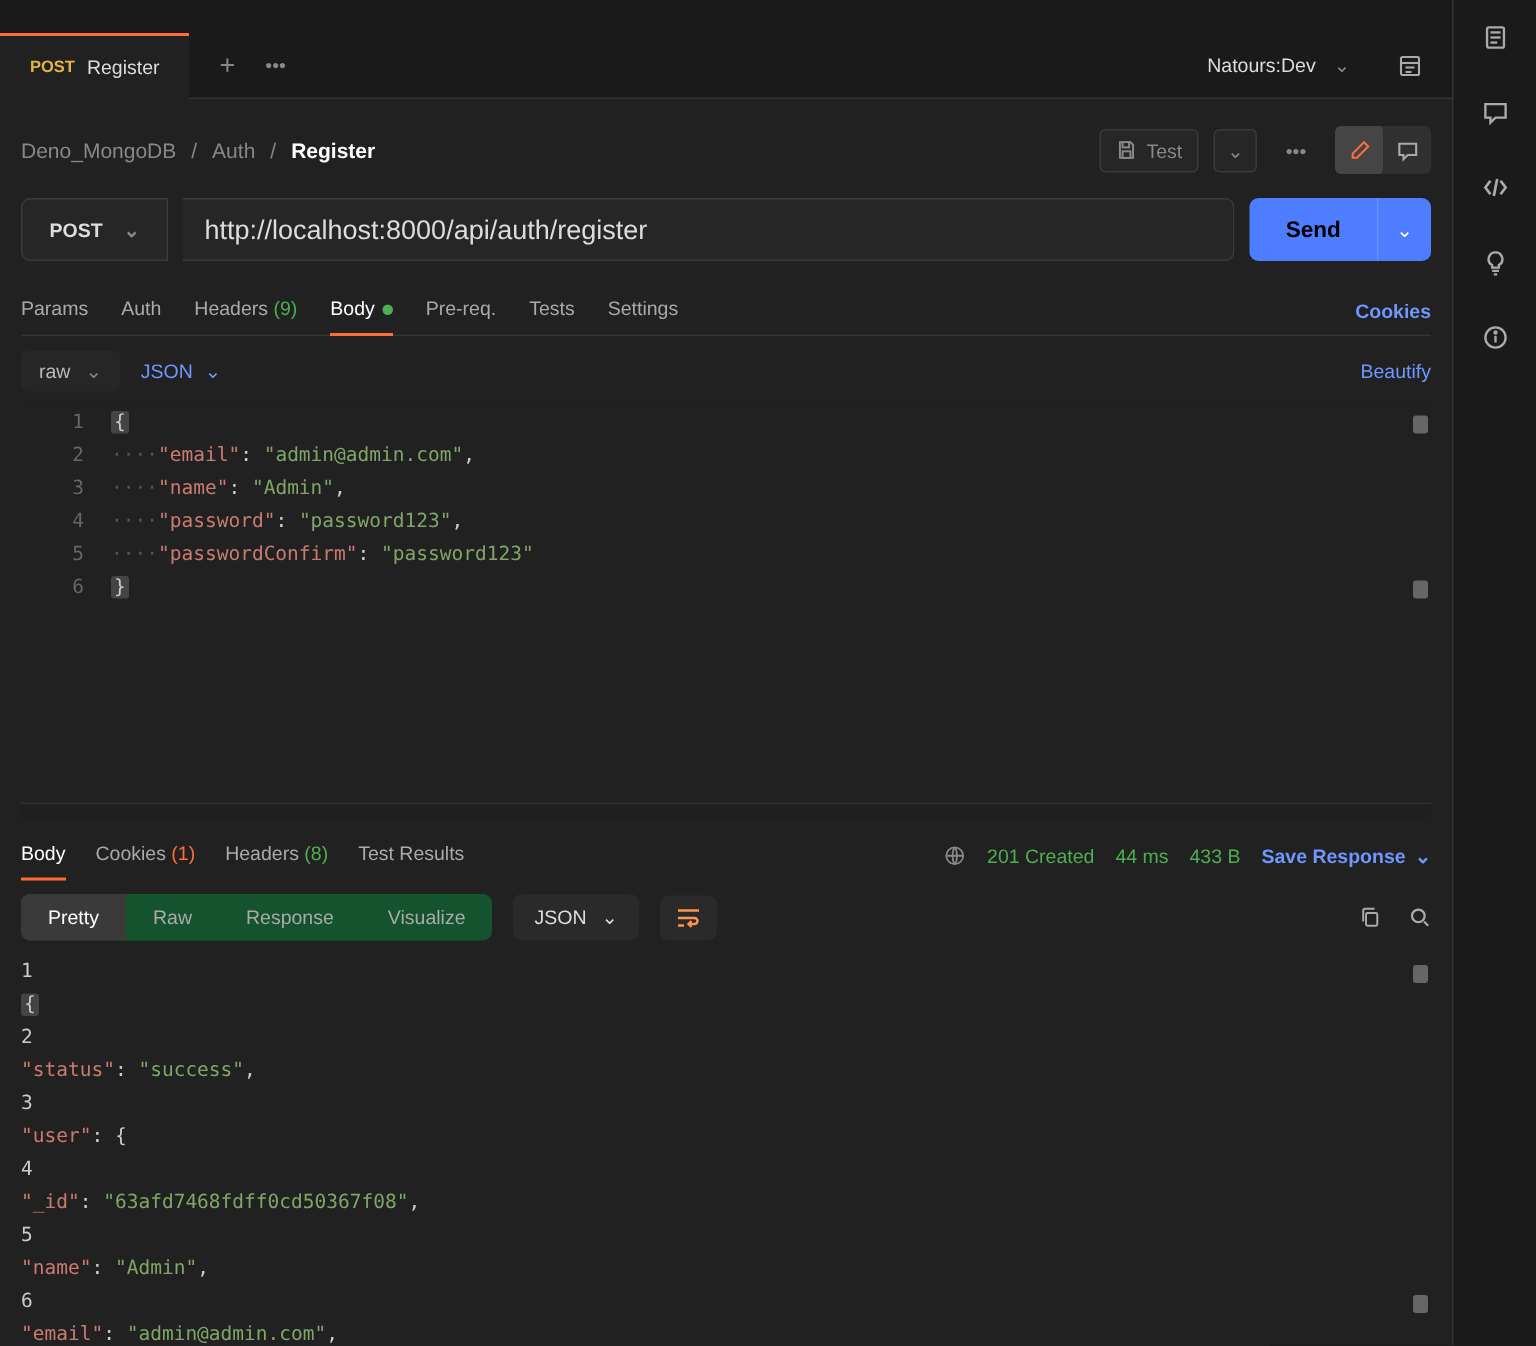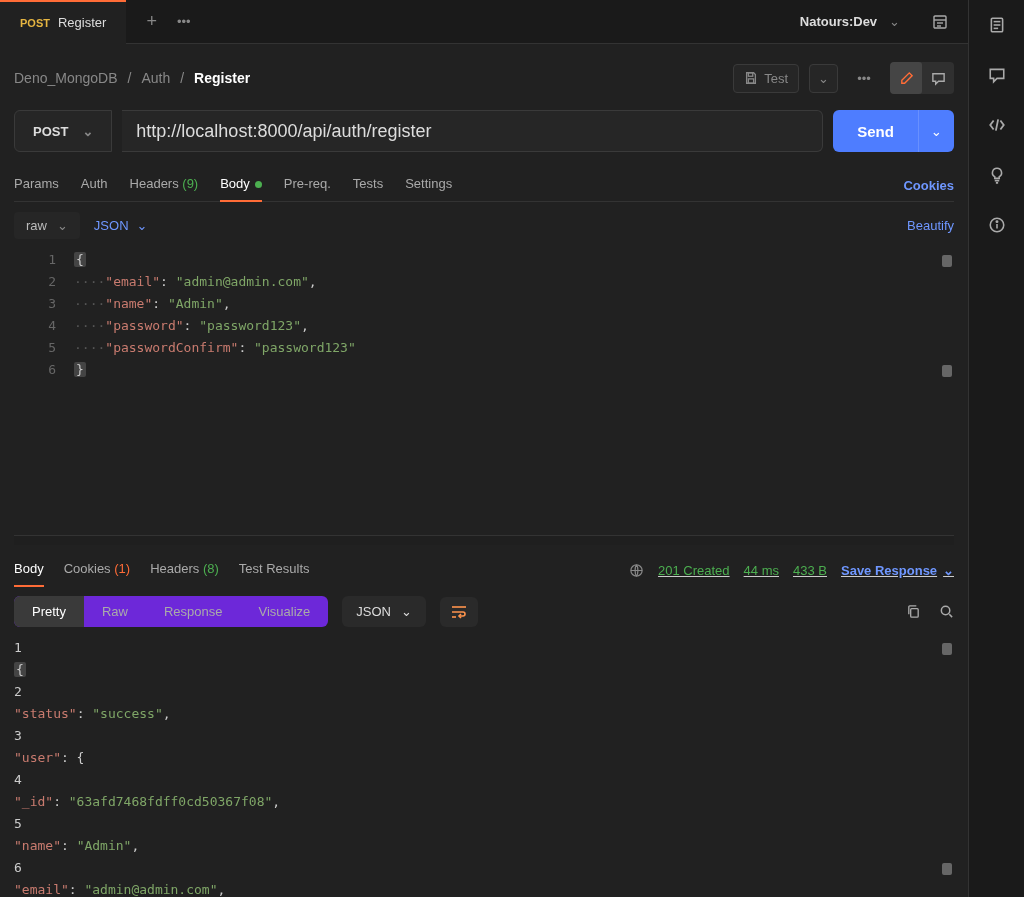--- a/index.html
+++ b/index.html
@@ -1,46 +1,46 @@
 <!DOCTYPE html>
 <html><head>
 <meta charset="utf-8">
 <style>
 * { margin:0; padding:0; box-sizing:border-box; }
 body { background:#1a1a1a; color:#ccc; font-family:-apple-system,BlinkMacSystemFont,"Segoe UI",sans-serif; font-size:13px; width:1024px; height:897px; overflow:hidden; }
 .app { display:flex; height:100%; }
-.main { flex:1; display:flex; flex-direction:column; min-width:0; }
+.main { flex:1; display:flex; flex-direction:column; min-width:0;margin-top:22px; }
 .right-rail { width:56px; border-left:1px solid #333; background:#1a1a1a; display:flex; flex-direction:column; align-items:center; padding-top:16px; gap:32px; }
 .right-rail .icn { width:18px; height:18px; color:#aaa; cursor:pointer; }
 .tabbar { display:flex; align-items:center; height:44px; background:#1a1a1a; border-bottom:1px solid #333; }
 .tab { display:flex; align-items:center; height:44px; padding:0 20px; border-top:2px solid #ff6c37; background:#212121; gap:8px; }
 .tab.active { background:#212121; }
 .tab .method { color:#e6b541; font-weight:600; font-size:11px; }
 .tab .title { color:#ddd; font-size:13px; }
 .tab-actions { display:flex; align-items:center; gap:20px; padding:0 20px; color:#888; }
 .env-selector { margin-left:auto; display:flex; align-items:center; gap:12px; padding:0 20px; }
-.env { color:#ddd; font-weight:700; }
+.env { color:#ddd; font-weight:400; }
 .chev { color:#888; }
 .workspace { flex:1; display:flex; flex-direction:column; background:#212121; padding:18px 14px 0 14px; overflow:hidden; }
 .crumbs-row { display:flex; align-items:center; gap:12px; margin-bottom:16px; }
 .crumbs { display:flex; align-items:flex-end; gap:10px; color:#888; font-size:14px; }
 .crumbs .active { color:#fff; font-weight:600; }
 .crumbs .sep { color:#888; }
 .crumb-actions { margin-left:auto; display:flex; align-items:center; gap:10px; }
 .btn { display:flex; align-items:center; gap:6px; padding:6px 10px; border-radius:4px; color:#888; cursor:pointer; border:1px solid #3a3a3a; }
 .btn.save { background:#262626; }
 .btn.chevron { background:#262626; padding:6px 8px; }
 .iconbtn { width:32px; height:32px; display:flex; align-items:center; justify-content:center; border-radius:3px; cursor:pointer; color:#aaa; }
 .icongrp { display:flex; background:#303030; border-radius:4px; overflow:hidden; }
 .icongrp .iconbtn.active { background:#454545; color:#ff6c37; }
 .url-row { display:flex; gap:10px; margin-bottom:18px; }
 .method-select { display:flex; align-items:center; gap:14px; padding:0 18px; height:42px; background:#262626; border:1px solid #3a3a3a; border-radius:6px 0 0 6px; color:#ddd; font-weight:600; cursor:pointer; }
 .url-input { flex:1; height:42px; background:#262626; border:1px solid #3a3a3a; border-left:none; border-radius:0 6px 6px 0; color:#ddd; padding:0 14px; font-size:18px; }
 .send-grp { display:flex; }
-.send { background:#4e7dff; color:#ffffff; font-weight:600; font-size:15px; padding:0 24px; border:none; border-radius:6px 0 0 6px; cursor:pointer; height:42px; }
+.send { background:#4e7dff; color:#000000; font-weight:600; font-size:15px; padding:0 24px; border:none; border-radius:6px 0 0 6px; cursor:pointer; height:42px; }
 .send-drop { background:#4e7dff; color:#fff; padding:0 12px; border:none; border-radius:0 6px 6px 0; cursor:pointer; height:42px; border-left:1px solid rgba(255,255,255,0.15); }
 .tabs2 { display:flex; align-items:center; gap:22px; border-bottom:1px solid #333; padding-bottom:0; }
 .tabs2 .t2 { padding:6px 0 10px 0; color:#aaa; cursor:pointer; position:relative; }
 .tabs2 .t2.active { color:#fff; }
 .tabs2 .t2.active::after { content:""; position:absolute; left:0; right:0; bottom:-1px; height:2px; background:#ff6c37; }
 .tabs2 .count { color:#4caf50; }
 .tabs2 .dot { display:inline-block; width:7px; height:7px; border-radius:50%; background:#4caf50; margin-left:5px; }
 .tabs2 .right { margin-left:auto; color:#6f97ff; font-weight:600; cursor:pointer; }
 .bodybar { display:flex; align-items:center; gap:14px; padding:10px 0; }
 .rawsel { display:flex; align-items:center; gap:10px; padding:6px 12px; background:#262626; border-radius:4px; cursor:pointer; color:#bbb; }
@@ -57,27 +57,27 @@
 .cur-brace { background:#444; border-radius:2px; padding:0 2px; }
 .scroll-thumb { position:absolute; right:2px; width:10px; height:12px; background:#666; border-radius:2px; }
 .resize { height:10px; border-top:1px solid #333; background:#1f1f1f; }
 .resp { flex:0 0 auto; display:flex; flex-direction:column; }
 .resp-tabs { display:flex; align-items:center; gap:20px; padding:10px 0 0 0; border-bottom:none; }
 .resp-tabs .t3 { padding:6px 0 10px 0; color:#aaa; cursor:pointer; position:relative; }
 .resp-tabs .t3.active { color:#fff; }
 .resp-tabs .t3.active::after { content:""; position:absolute; left:0; right:0; bottom:-1px; height:2px; background:#ff6c37; }
 .resp-tabs .count { color:#ff6c37; }
 .resp-tabs .countg { color:#4caf50; }
-.resp-meta { margin-left:auto; display:flex; align-items:center; gap:14px;text-decoration:underline; }
+.resp-meta { margin-left:auto; display:flex; align-items:center; gap:14px; }
 .globe { color:#888; }
 .status { color:#4caf50; }
 .timing { color:#4caf50; }
 .save-resp { color:#6f97ff; font-weight:600; cursor:pointer; display:flex; align-items:center; gap:6px;justify-content:center; }
 .resp-toolbar { display:flex; align-items:center; gap:0; padding:10px 0; }
-.seg { display:flex; background:#6d28d9; border-radius:6px; overflow:hidden; }
+.seg { display:flex; background:#14532d; border-radius:6px; overflow:hidden; }
 .seg .s { padding:8px 18px; color:#aaa; cursor:pointer; }
 .seg .s.active { background:#3a3a3a; color:#fff; }
 .fmt-sel { margin-left:14px; display:flex; align-items:center; gap:10px; padding:8px 14px; background:#2a2a2a; border-radius:6px; cursor:pointer; color:#ddd; }
 .wrap-btn { margin-left:14px; padding:8px 11px; background:#2a2a2a; border-radius:6px; cursor:pointer; color:#ff944d; }
 .resp-actions { margin-left:auto; display:flex; gap:18px; color:#aaa; }
 .resp-editor { height:260px; overflow:auto; font-family:Menlo,Consolas,monospace; font-size:13px; line-height:22px; position:relative; }
 svg { display:block; }
 </style>
 </head>
 <body>

